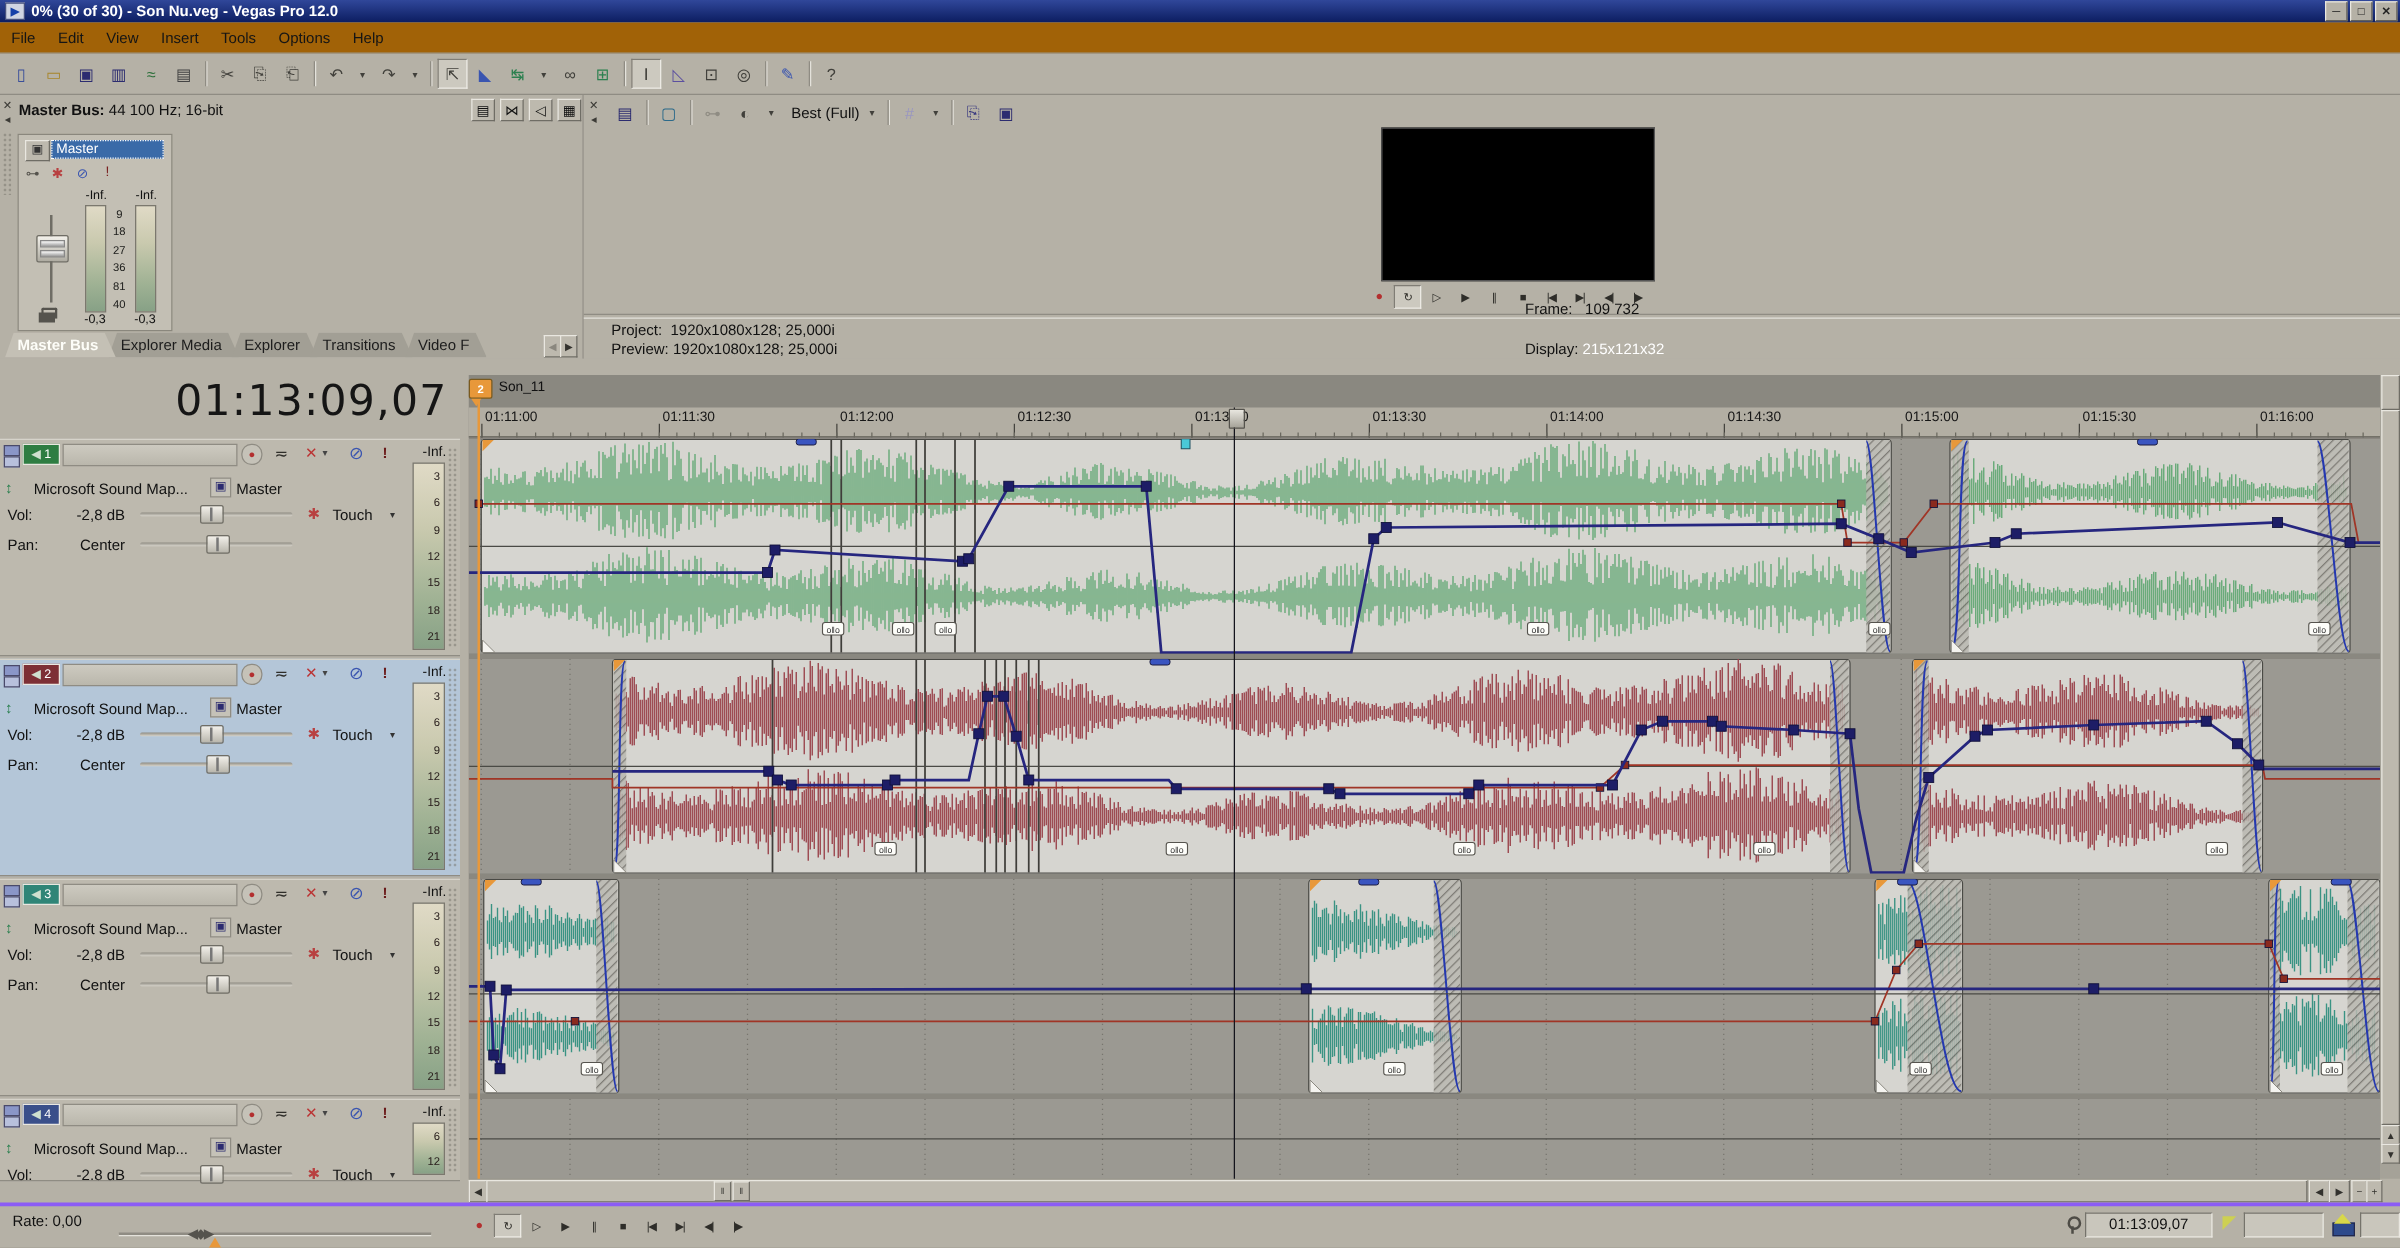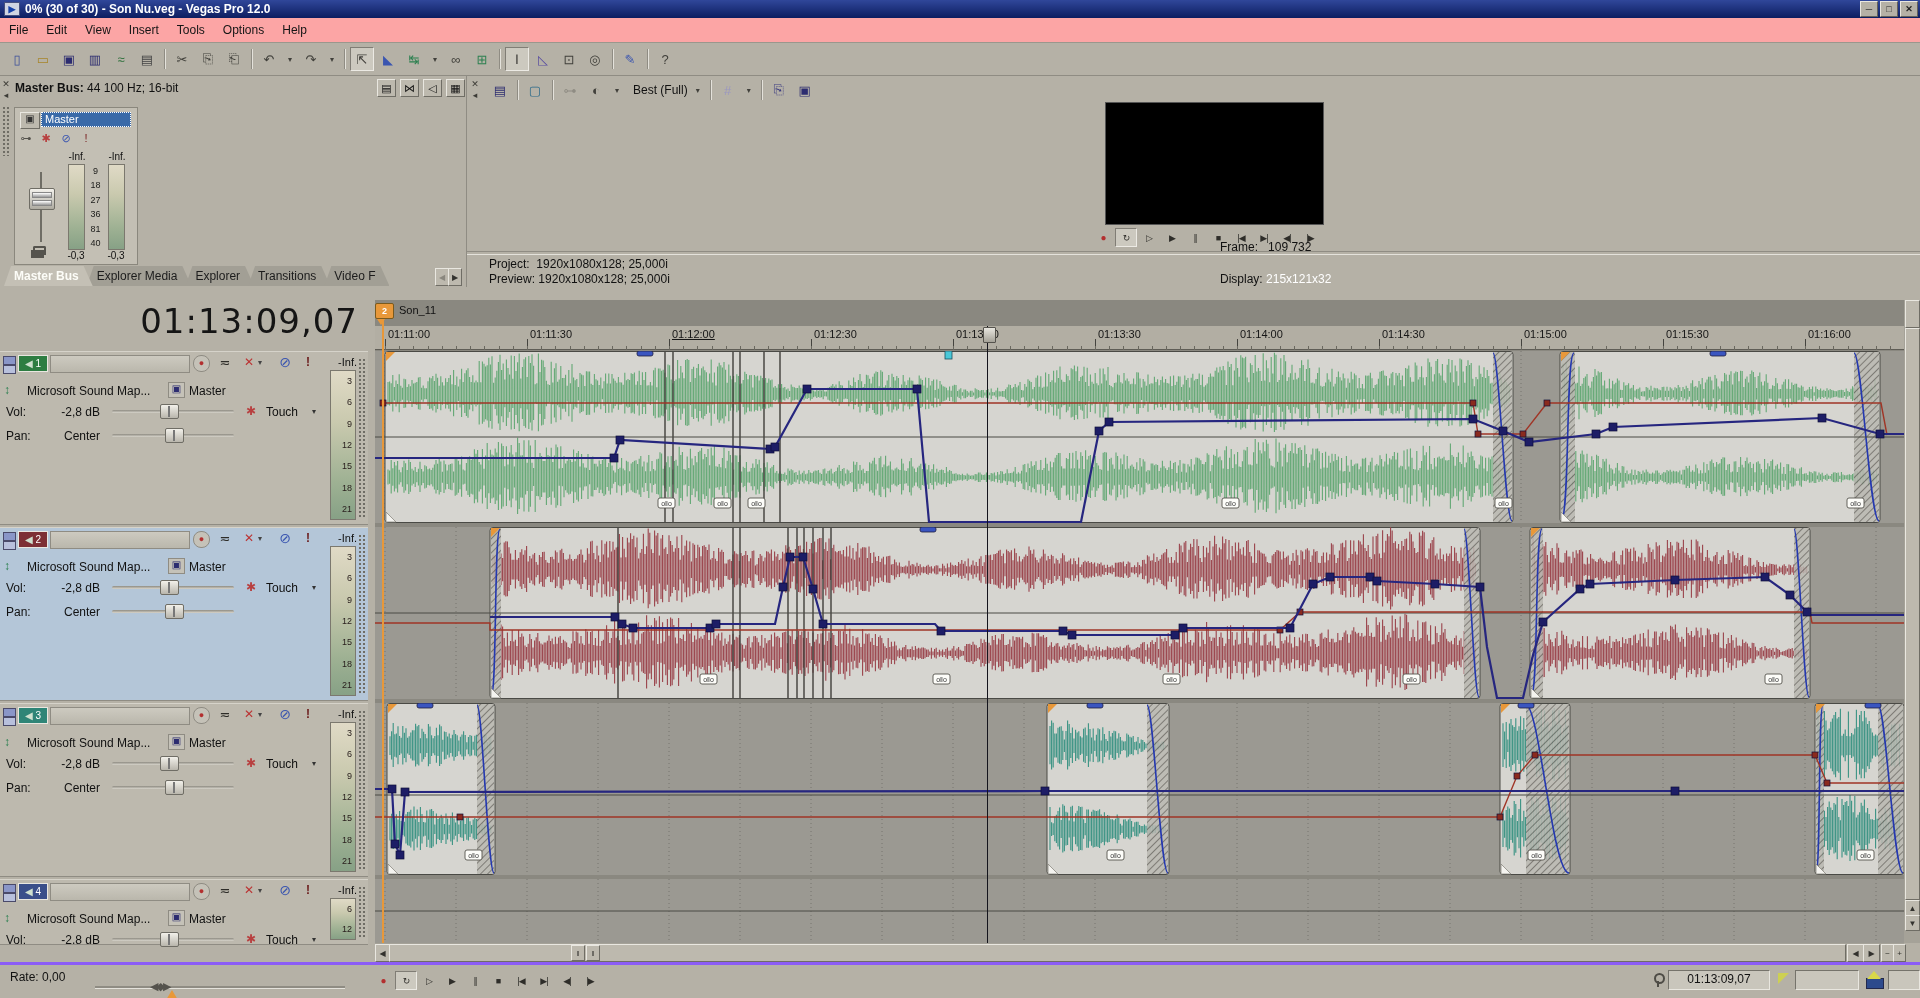--- a/index.html
+++ b/index.html
@@ -4,21 +4,21 @@
 <style>
 html,body{margin:0;padding:0}
 body{width:1920px;height:998px;position:relative;overflow:hidden;background:#b5b1a6;
  font-family:"Liberation Sans",sans-serif;font-size:12px;color:#111;-webkit-user-select:none}
 .abs{position:absolute}
 .titlebar{left:0;top:0;width:1920px;height:18px;background:linear-gradient(#30479a,#0c1d60);
  color:#fff;font-weight:bold;font-size:12px;display:flex;align-items:center;padding-left:4px;box-sizing:border-box}
 .appicon{width:14px;height:12px;background:#cfd4e2;border:1px solid #46507e;display:inline-flex;align-items:center;justify-content:center;margin-right:5px;font-size:9px;color:#1540a8}
 .winbtn{width:16px;height:14px;margin-left:2px;background:#b5b1a6;border:1px solid;border-color:#e9e7e0 #63615a #63615a #e9e7e0;
  font-size:9px;color:#222;display:flex;align-items:center;justify-content:center;font-weight:bold}
-.menubar{left:0;top:18px;width:1920px;height:24px;background:#fca5a5;display:flex;align-items:center;border-bottom:1px solid #9a978d}
+.menubar{left:0;top:18px;width:1920px;height:24px;background:#a16207;display:flex;align-items:center;border-bottom:1px solid #9a978d}
 .menuitem{padding:3px 9px;font-size:12px;color:#151515}
 .toolbar{left:0;top:43px;width:1920px;height:33px;background:#b5b1a6;border-bottom:1px solid #8f8c83;display:flex;align-items:center;padding-left:4px;box-sizing:border-box}
 .tbtn{width:22px;height:22px;margin:0 1px;display:flex;align-items:center;justify-content:center;font-size:13px;color:#41403b;border:1px solid transparent}
 .tbtn.on{background:#ccc9bf;border-color:#807d75 #eceae4 #eceae4 #807d75;border-style:solid}
 .tbtn.drop{width:12px;font-size:8px}
 .tsep{width:1px;height:20px;background:#8f8c83;margin:0 4px;box-shadow:1px 0 0 #e4e2db}
 .panel-edge{width:12px;color:#3c3b36;font-size:9px;line-height:10px;text-align:center}
 .bevel-out{background:#bdb9ae;border:1px solid;border-color:#e9e7e0 #6f6d65 #6f6d65 #e9e7e0}
 .sunken{background:#c9c6bc;border:1px solid;border-color:#75736b #e9e7e0 #e9e7e0 #75736b}
 .dock-tab{height:20px;padding:0 14px 0 10px;display:flex;align-items:center;font-size:12px;color:#1c1c1c;
@@ -371,21 +371,21 @@
   <div class="abs" style="left:0px;top:3px;z-index:6">
     <div style="width:17px;height:14px;background:#e8983a;border:1px solid #7a5a1e;border-radius:2px;color:#fff;font-size:9px;font-weight:bold;text-align:center;line-height:14px">2</div>
     <div style="width:0;height:0;border-left:4px solid transparent;border-right:4px solid transparent;border-top:6px solid #e8983a;margin-left:2px"></div>
   </div>
   <div class="abs" style="left:24px;top:4px;font-size:11px">Son_11</div>
   <div class="ruler" id="ruler">
       <span class="rlabel" style="left: 13px;">01:11:00</span>
       <div class="abs" style="left: 10px; top: 13px; width: 1px; height: 11px; background: rgb(68, 67, 62);"></div>
       <span class="rlabel" style="left: 155px;">01:11:30</span>
       <div class="abs" style="left: 152px; top: 13px; width: 1px; height: 11px; background: rgb(68, 67, 62);"></div>
-      <span class="rlabel" style="left: 297px; text-decoration: underline;">01:12:00</span>
+      <span class="rlabel" style="left: 297px;">01:12:00</span>
       <div class="abs" style="left: 294px; top: 13px; width: 1px; height: 11px; background: rgb(68, 67, 62);"></div>
       <span class="rlabel" style="left: 439px;">01:12:30</span>
       <div class="abs" style="left: 436px; top: 13px; width: 1px; height: 11px; background: rgb(68, 67, 62);"></div>
       <span class="rlabel" style="left: 581px;">01:13:00</span>
       <div class="abs" style="left: 578px; top: 13px; width: 1px; height: 11px; background: rgb(68, 67, 62);"></div>
       <span class="rlabel" style="left: 723px;">01:13:30</span>
       <div class="abs" style="left: 720px; top: 13px; width: 1px; height: 11px; background: rgb(68, 67, 62);"></div>
       <span class="rlabel" style="left: 865px;">01:14:00</span>
       <div class="abs" style="left: 862px; top: 13px; width: 1px; height: 11px; background: rgb(68, 67, 62);"></div>
       <span class="rlabel" style="left: 1007px;">01:14:30</span>

